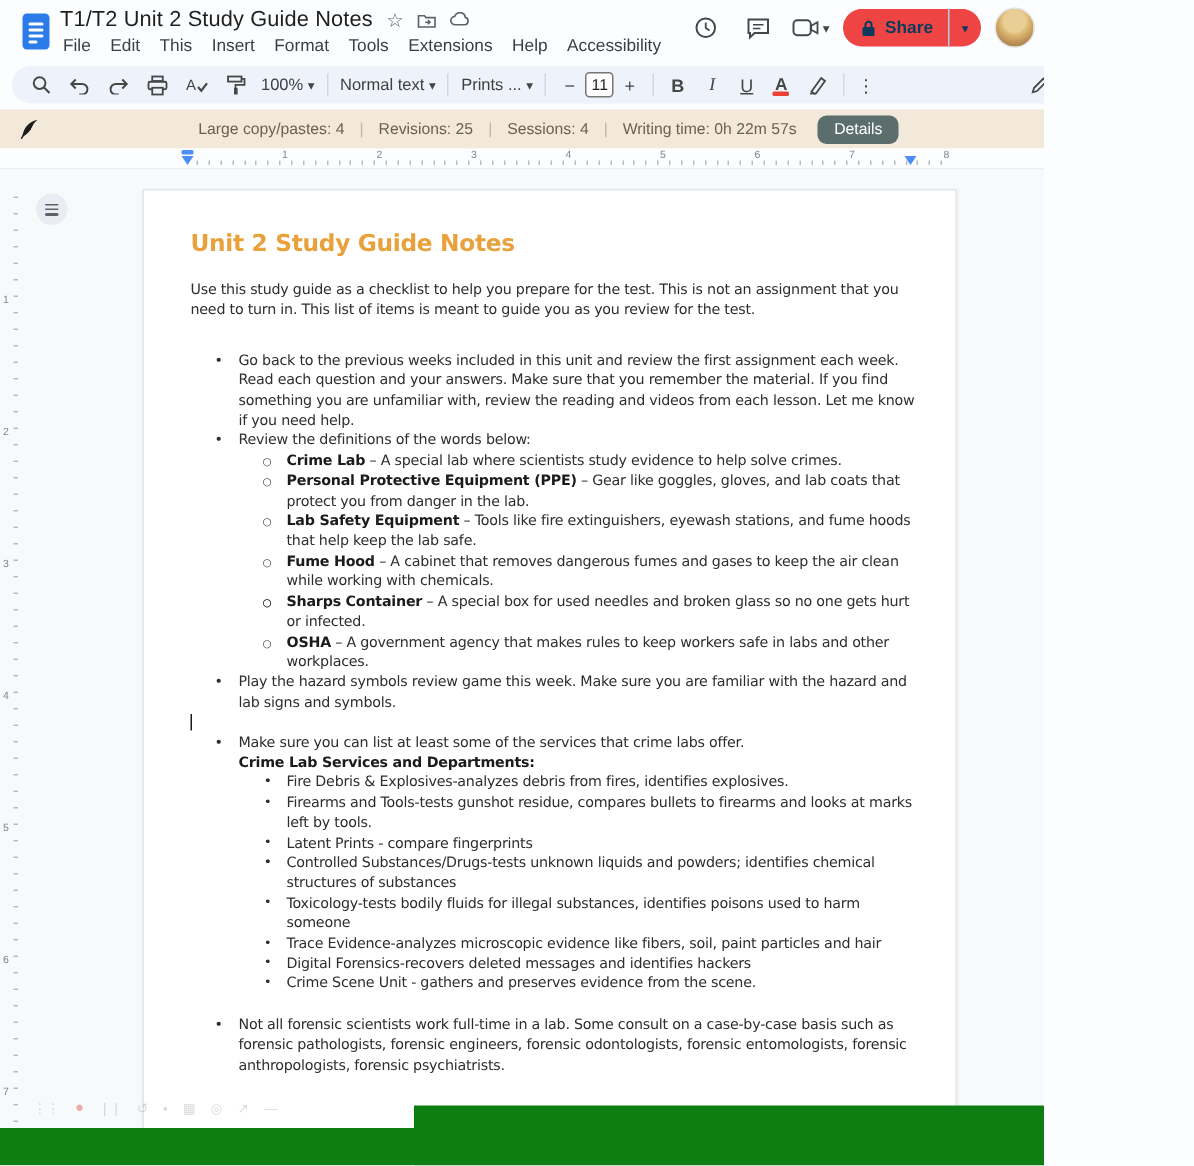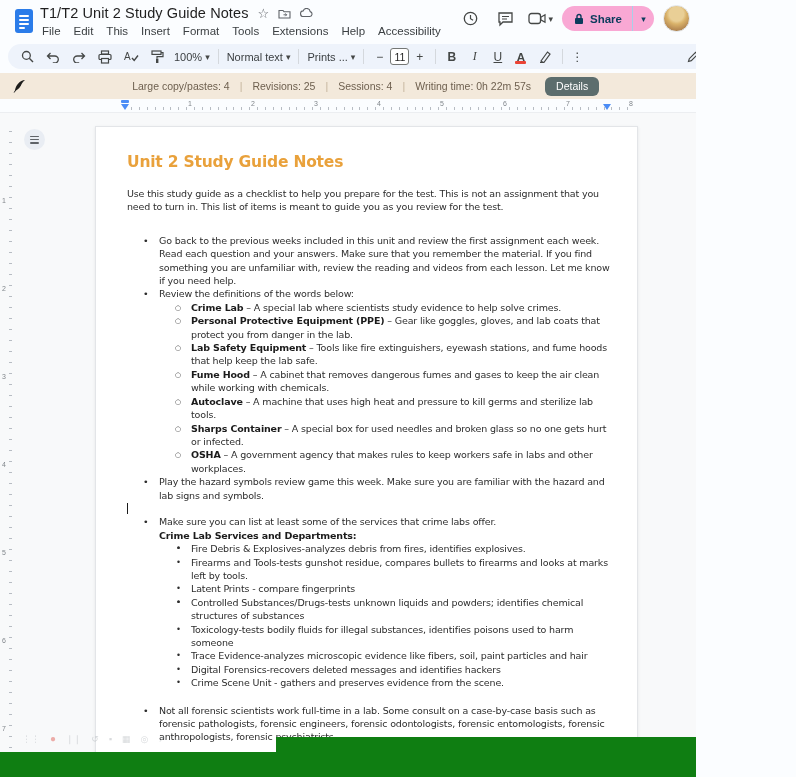--- a/index.html
+++ b/index.html
@@ -13,21 +13,21 @@
   .docs-logo i{position:absolute;left:4px;right:4px;height:2px;background:#fff;border-radius:1px}
   .doc-title-row{position:absolute;left:40px;top:5px;display:flex;align-items:center;gap:9px}
   .doc-title{font-size:14.5px;color:#1f1f1f;letter-spacing:.1px;white-space:nowrap}
   .t-icon{color:#5f6368;font-size:13px;line-height:1;display:flex;align-items:center}
   .menubar{position:absolute;left:36px;top:23px;display:flex;gap:1px}
   .mi{font-size:11.5px;color:#3c4043;padding:2px 6px;border-radius:4px;cursor:default;white-space:nowrap}
   .top-actions{position:absolute;right:6px;top:5px;display:flex;align-items:center;gap:9px}
   .ta-icon{width:26px;height:26px;display:flex;align-items:center;justify-content:center;color:#444746}
   .video-group{display:flex;align-items:center;gap:2px;color:#444746}
   .caret-dn{font-size:9px;color:#444746}
-  .share-btn{display:flex;height:25px;background:#f9a8d4;border-radius:13px;overflow:hidden}
+  .share-btn{display:flex;height:25px;background:#ef4444;border-radius:13px;overflow:hidden}
   .share-main{display:flex;align-items:center;gap:6px;padding:0 10px 0 12px;font-size:11.5px;color:#0b3b5c;font-weight:700}
   .share-dd{width:22px;height:25px;display:flex;align-items:center;justify-content:center;border-left:1px solid #a8cfe8;font-size:9px;color:#0b3b5c}
   .avatar{width:27px;height:27px;border-radius:50%;background:radial-gradient(circle at 50% 32%,#e9cf96 0 34%,#d9b26a 48%,#b98d55 72%,#8f6b3e 100%);border:1px solid #e2e5e9}
 
   
   .toolbar{position:absolute;left:8px;top:44px;width:744px;height:25px;background:#eef3fb;border-radius:13px;display:flex;align-items:center;padding:0 10px;gap:8px;color:#3c4043}
   .tb-icon{display:flex;align-items:center;justify-content:center;width:18px;height:18px;color:#444746}
   .tb-sep{width:1px;height:15px;background:#d4d8dd}
   .tb-group{display:flex;align-items:center;gap:3px;font-size:11px;color:#3c4043;white-space:nowrap}
   .size-box{width:19px;height:17px;border:1px solid #747775;border-radius:3px;display:flex;align-items:center;justify-content:center;font-size:10.5px;color:#1f1f1f;background:#fff}
@@ -461,21 +461,20 @@
           <div class="li l2">
             <span class="blt">○</span>
             <span class="txt"><b>Lab Safety Equipment</b> – Tools like fire extinguishers, eyewash stations, and fume hoods that help keep the lab safe.</span>
           </div>
           <div class="li l2">
             <span class="blt">○</span>
             <span class="txt"><b>Fume Hood</b> – A cabinet that removes dangerous fumes and gases to keep the air clean while working with chemicals.</span>
           </div>
           <div class="li l2">
             <span class="blt">○</span>
-            <span class="txt"><b>Autoclave</b> – A machine that uses high heat and pressure to kill germs and sterilize lab tools.</span>
           </div>
           <div class="li l2">
             <span class="blt">○</span>
             <span class="txt"><b>Sharps Container</b> – A special box for used needles and broken glass so no one gets hurt or infected.</span>
           </div>
           <div class="li l2">
             <span class="blt">○</span>
             <span class="txt"><b>OSHA</b> – A government agency that makes rules to keep workers safe in labs and other workplaces.</span>
           </div>
           <div class="li l1">

